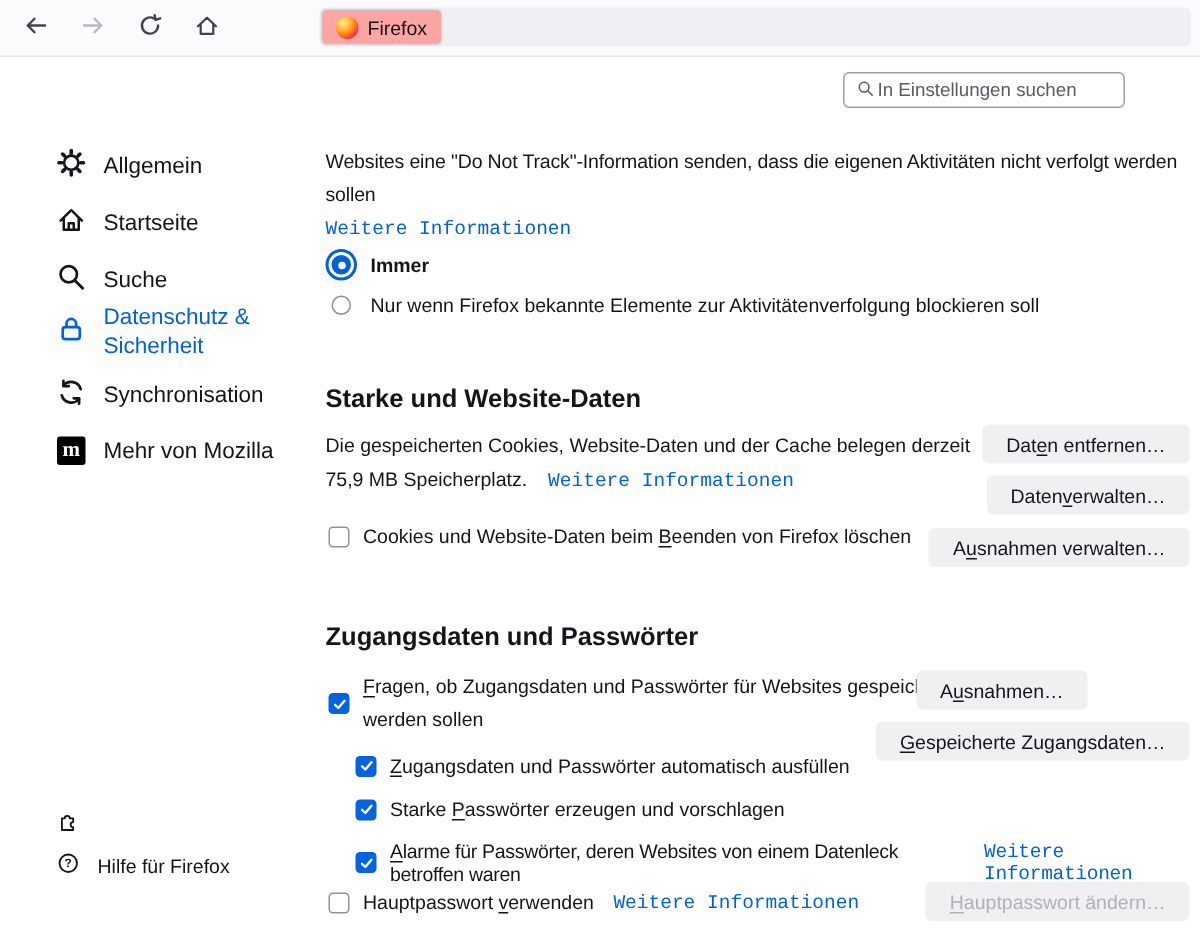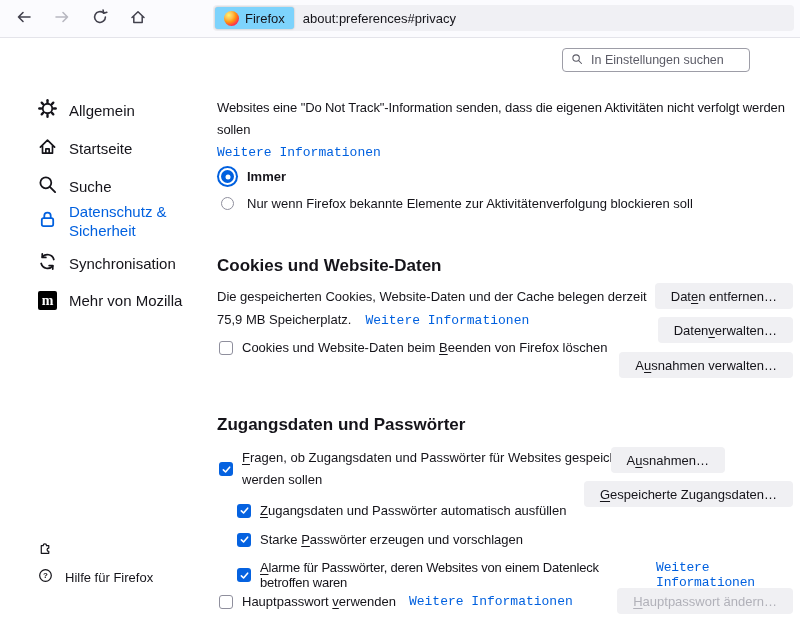--- a/index.html
+++ b/index.html
@@ -20,36 +20,36 @@
     color:#42414d;padding:0;cursor:pointer;
   }
   .navbtn.disabled{color:#b8b8c1;}
   .navbtn svg{width:16px;height:16px;}
   .urlbar{
     position:absolute;left:213px;right:6px;top:5px;height:26px;
     background:#f0f0f4;border-radius:4px;display:flex;align-items:center;
     cursor:text;
   }
   .identity-chip{
-    height:22px;margin-left:2px;background:#7dd3fc;border-radius:3px;
+    height:22px;margin-left:2px;background:#fca5a5;border-radius:3px;
     box-shadow:0 0 2px rgba(0,0,0,.28);display:flex;align-items:center;
     padding:0 9px;gap:6px;cursor:pointer;
   }
   .ff-logo{
     width:15px;height:15px;border-radius:50%;
     background:radial-gradient(circle at 32% 28%,#fff36e 0%,#ffbd4f 28%,#ff980e 46%,#ff3647 72%,#b5007f 100%);
   }
   .identity-label{font-size:13px;color:#15141a;}
   .url-text{margin-left:9px;font-size:13px;color:#15141a;}
 
   
   .search-field{
     position:absolute;top:48px;left:562px;width:188px;height:24px;
     border:1px solid #9d9da7;border-radius:4px;background:#fff;
-    display:flex;align-items:center;box-sizing:border-box;padding:0 6px 0 8px;gap:6px;
+    display:flex;align-items:center;box-sizing:border-box;padding:0 6px 0 8px;
   }
   .search-field input{
     border:none;outline:none;flex:1;font-family:inherit;font-size:12.5px;
     color:#15141a;background:transparent;min-width:0;
   }
   .search-field input::placeholder{color:#5b5b66;}
 
   
   .side-item{
     position:absolute;left:38px;display:flex;align-items:center;gap:12px;
@@ -124,21 +124,20 @@
   <button class="navbtn">
     <span><svg viewBox="0 0 16 16" width="16" height="16">
           <path d="M2 8.5 L8 2.8 L14 8.5 M3.8 7.2 V13.5 H12.2 V7.2" fill="none" stroke="currentColor" stroke-width="1.5" stroke-linecap="round" stroke-linejoin="round"></path>
         </svg></span>
   </button>
   <div class="urlbar">
     <div class="identity-chip">
       <span class="ff-logo"></span>
       <span class="identity-label">Firefox</span>
     </div>
-    <span class="url-text">about:preferences#privacy</span>
   </div>
 </header>
 
 <div class="search-field">
   <span><svg viewBox="0 0 16 16" width="12" height="12">
         <circle cx="6.8" cy="6.8" r="4.3" fill="none" stroke="#5b5b66" stroke-width="1.4"></circle>
         <path d="M10.2 10.2 L14 14" stroke="#5b5b66" stroke-width="1.4" stroke-linecap="round"></path>
       </svg></span>
   <input type="text" placeholder="In Einstellungen suchen" style="">
 </div>
@@ -216,26 +215,26 @@
 
   <div class="row" style="left:217px;top:169px;font-weight:bold;">
     <span class="radio sel"></span>
     <span>Immer</span>
   </div>
   <div class="row" style="left:217px;top:196px;">
     <span class="radio un"></span>
     <span>Nur wenn Firefox bekannte Elemente zur Aktivitätenverfolgung blockieren soll</span>
   </div>
 
-  <h2 class="h2" style="left:217px;top:256px;margin:0;">Cookies und Website-Daten</h2>
+  <h2 class="h2" style="left:217px;top:256px;margin:0;">Starke und Website-Daten</h2>
   <div class="cookie-body">
     <div>Die gespeicherten Cookies, Website-Daten und der Cache belegen derzeit</div>
     <div><span>75,9 MB Speicherplatz.</span><span class="link" style="margin-left:14px;">Weitere Informationen</span></div>
   </div>
-  <div class="row" style="left:219px;top:340px;">
+  <div class="row" style="left:219px;top:350px;">
     <span class="check off"></span>
     <span><span>Cookies und Website-Daten beim </span><span class="ak">B</span><span>eenden von Firefox löschen</span></span>
   </div>
   <button class="btn" style="top:283px;right:7px;">
       <span>Dat</span>
       <span class="ak">e</span>
       <span>n entfernen…</span>
     </button>
   <button class="btn" style="top:317px;right:7px;">
       <span>Daten </span>

